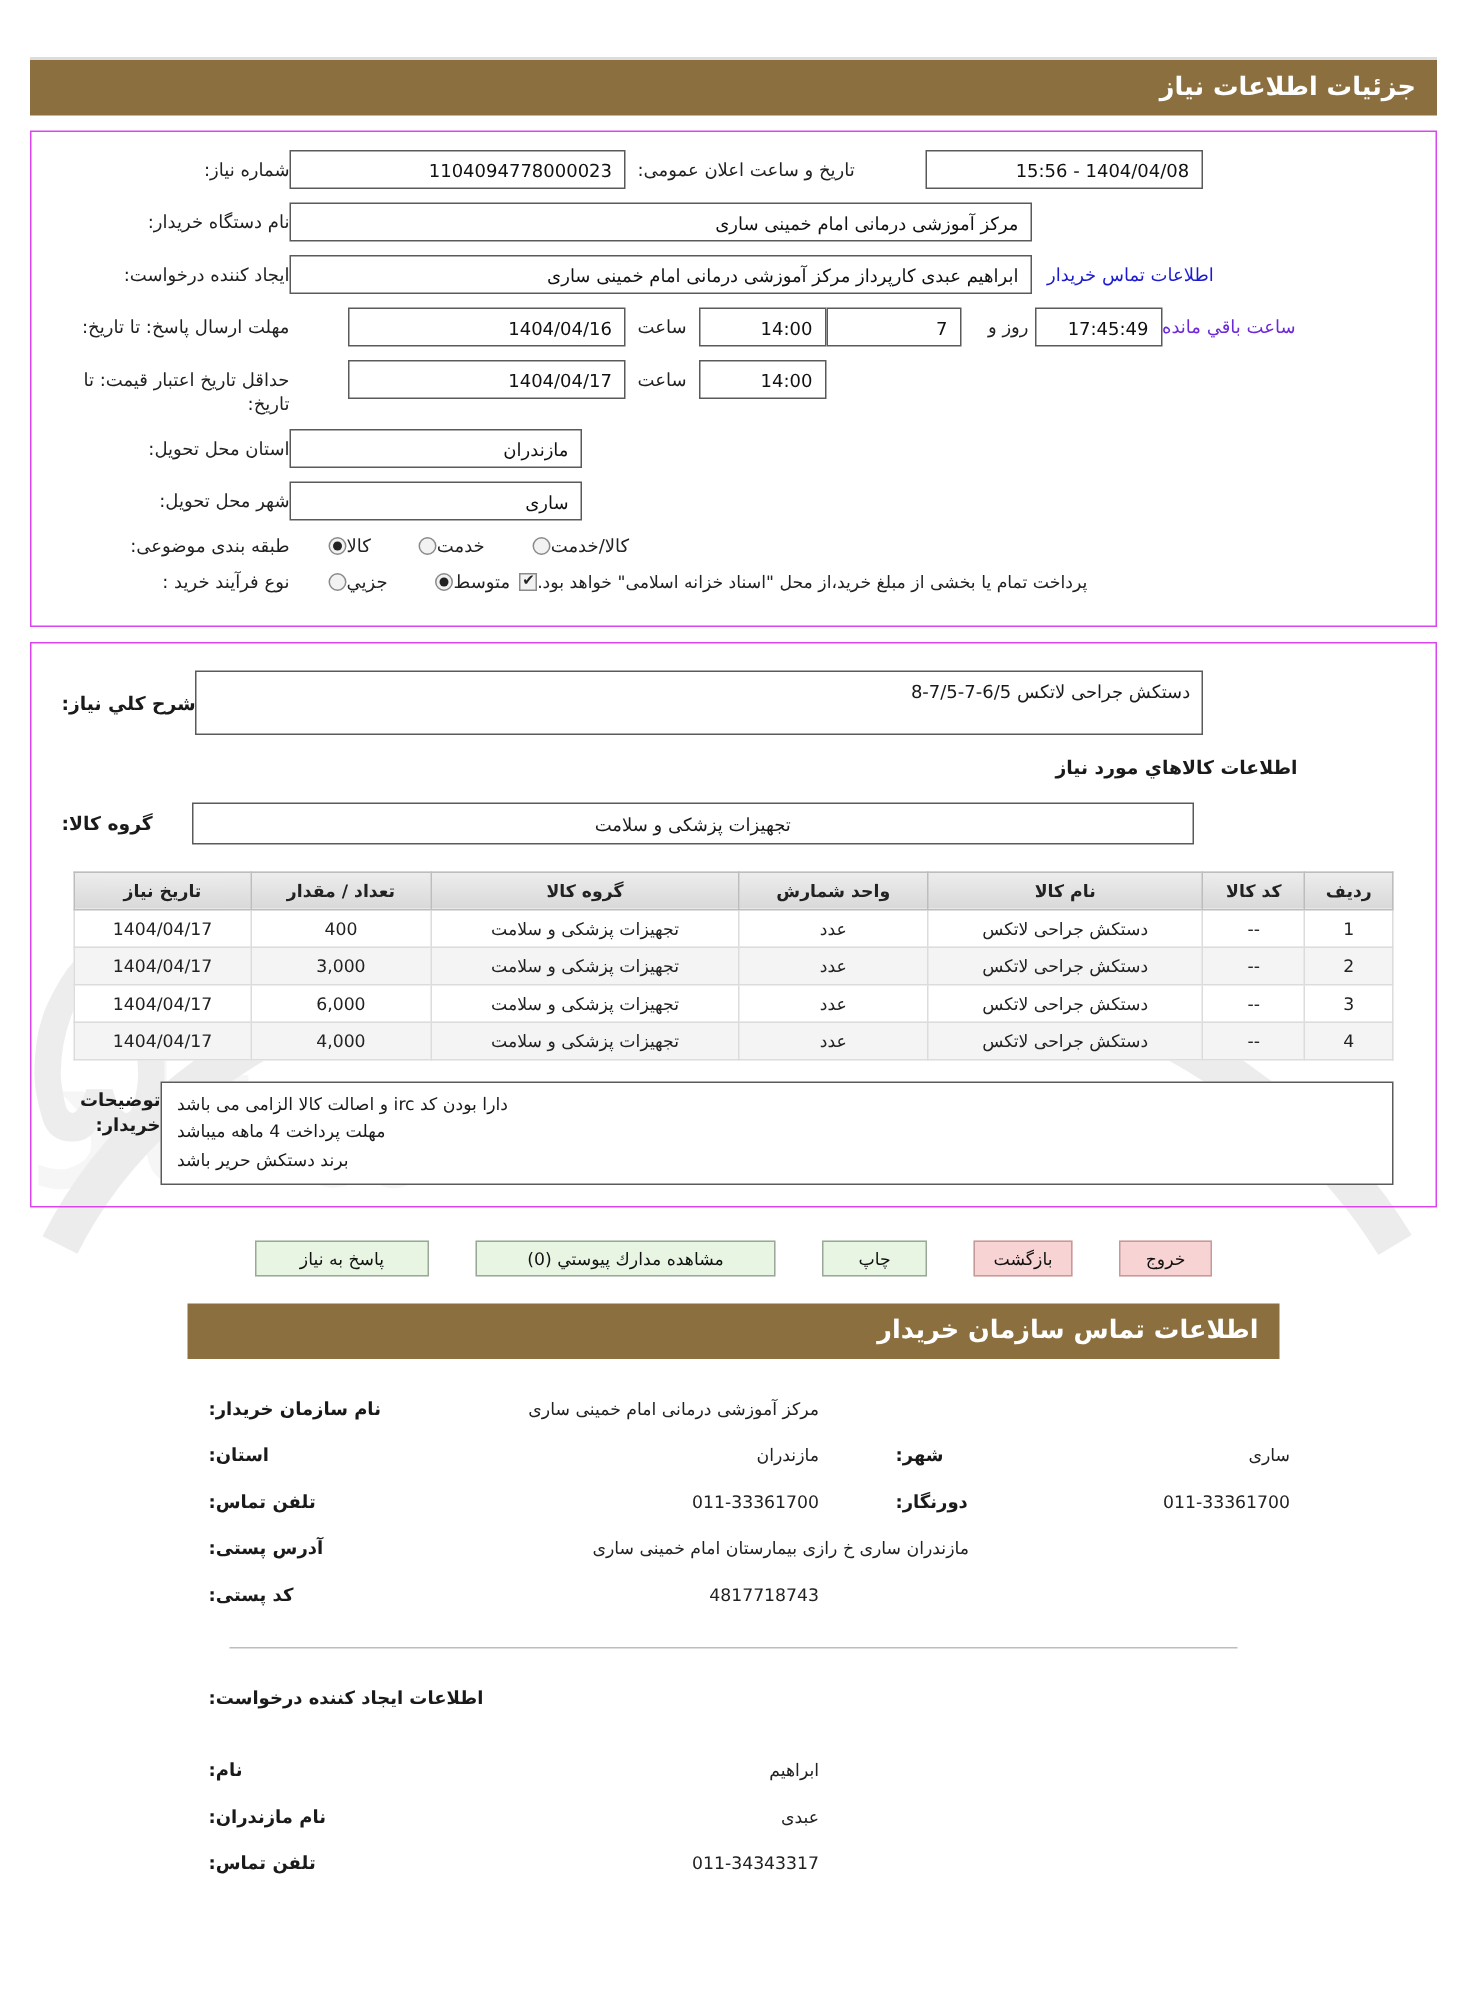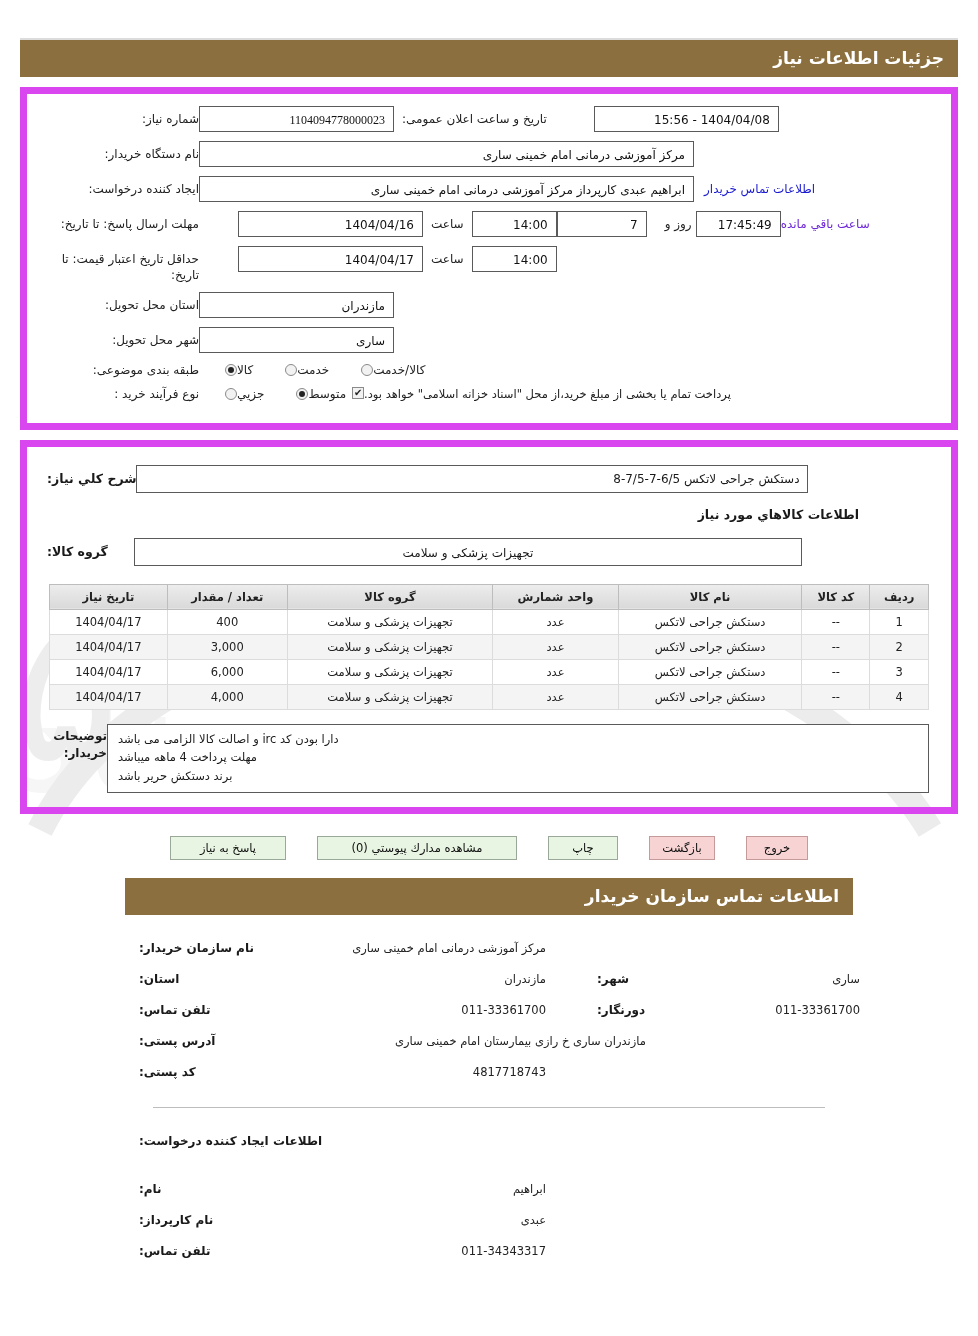--- a/index.html
+++ b/index.html
@@ -49,21 +49,21 @@
     color: #ffffff;
     font-weight: bold;
     font-size: 17px;
     padding: 8px 14px 9px 14px;
     text-align: right;
     letter-spacing: .2px;
   }
 
   
   .panel {
-    border: 7px solid #d946ef;
+    border: 1px solid #d946ef;
     background: rgba(255,255,255,0);
     margin-top: 10px;
     padding: 12px 14px 14px 14px;
     box-sizing: border-box;
   }
 
   
   .frow {
     display: flex;
     flex-direction: row-reverse;
@@ -86,21 +86,21 @@
     height: 26px;
     line-height: 26px;
     box-sizing: border-box;
     padding: 0 8px;
     text-align: right;
     font-size: 12px;
     color: #111;
     overflow: hidden;
     white-space: nowrap;
   }
-  .w-id      { width: 195px; font-family: Liberation Serif, serif; }
+  .w-id      { width: 224px; }
   .w-wide    { width: 495px; }
   .w-date    { width: 185px; margin-left: 39px; }
   .w-time    { width: 85px; }
   .w-days    { width: 85px; }
   .w-count   { width: 90px; }
   .w-prov    { width: 195px; }
 
   .inline-lbl {
     padding: 0 8px;
     font-size: 12px;
@@ -170,40 +170,40 @@
     content: "\2714";
     position: absolute;
     font-size: 10px;
     line-height: 10px;
     top: 0px; left: 1px;
     color: #222;
   }
   .cbx-wrap {
     display: flex;
     flex-direction: row-reverse;
-    align-items: flex-start;
+    align-items: center;
     margin-right: 30px;
   }
   .cbx-wrap .clbl { font-size: 11.5px; margin-right: 7px; color: #222; white-space: nowrap; }
 
   
   .need-row {
     display: flex;
     flex-direction: row-reverse;
     align-items: center;
     justify-content: flex-start;
     margin: 6px 0 14px 0;
     padding-right: 78px;
   }
   .need-lbl { font-weight: bold; font-size: 12.5px; margin-left: 6px; white-space: nowrap; }
   .need-box {
     border: 1px solid #5a5a5a;
     background: #fff;
     width: 672px;
-    height: 28px;
+    height: 43px;
     line-height: 26px;
     text-align: right;
     padding: 0 8px;
     box-sizing: border-box;
     font-size: 12px;
   }
   .subhead {
     font-weight: bold;
     font-size: 12.5px;
     text-align: right;
@@ -592,21 +592,21 @@
   </div>
 
   <div class="contact-wrap" style="padding-top:26px;">
 
     <div class="crow">
       <div class="ck k-w1">نام:</div>
       <div class="cv v-w1">ابراهیم</div>
     </div>
 
     <div class="crow">
-      <div class="ck k-w1">نام کارپرداز:</div>
+      <div class="ck k-w1">نام مازندران:</div>
       <div class="cv v-w1">عبدی</div>
     </div>
 
     <div class="crow">
       <div class="ck k-w1">تلفن تماس:</div>
       <div class="cv v-w1">011-34343317</div>
     </div>
 
   </div>
 

